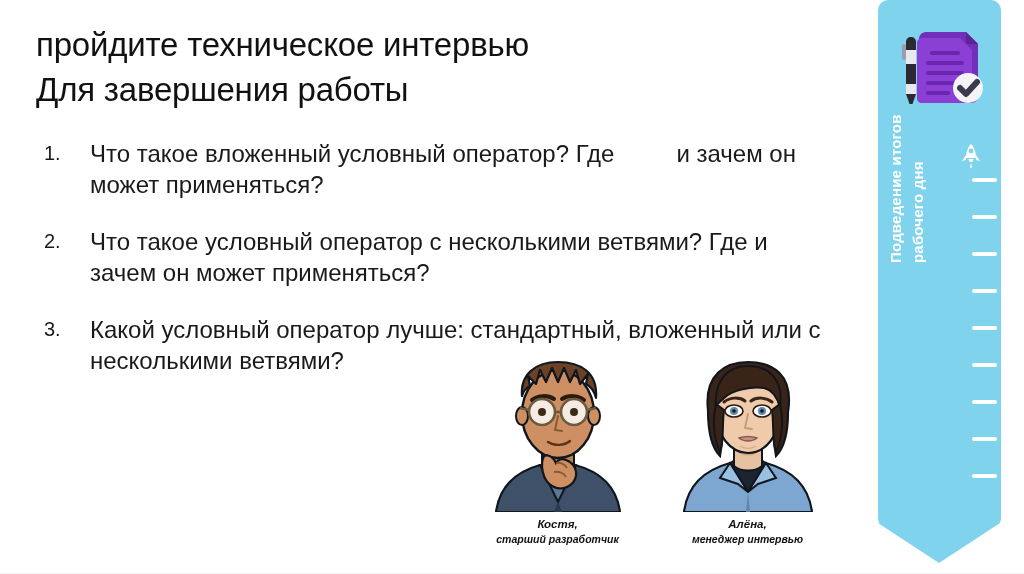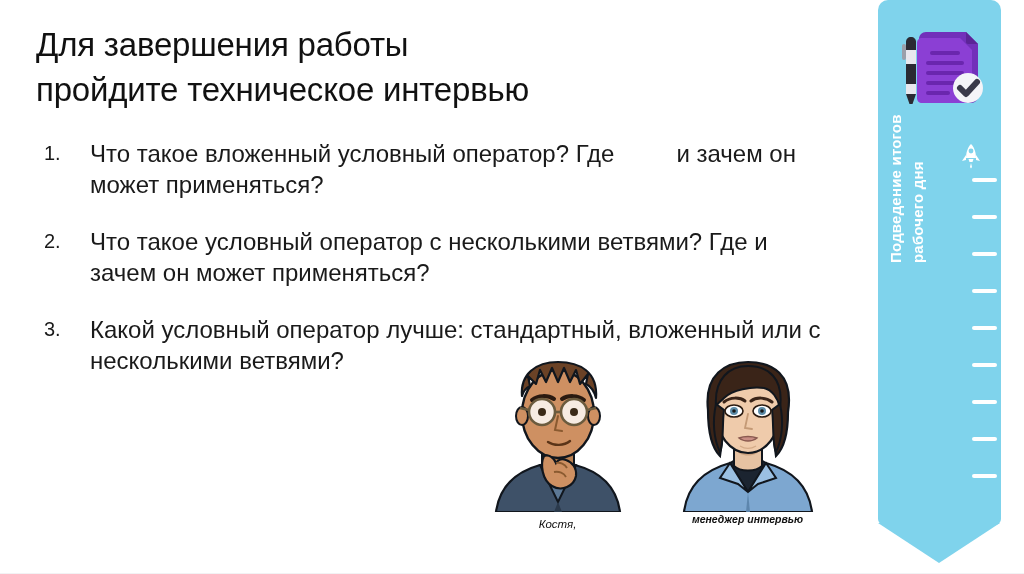--- a/index.html
+++ b/index.html
@@ -56,21 +56,21 @@
   
   #people { position:absolute; left:470px; top:352px; width:390px; height:210px; }
   .person { position:absolute; width:175px; text-align:center; }
   .person.kostya { left:0; }
   .person.alena  { left:190px; }
   .avatar-wrap {
     position:relative; width:175px; height:160px;
     margin:0 auto;
   }
   .caption-name {
-    font-size:11.5px; font-style:italic; font-weight:normal;
+    font-size:11.5px; font-style:italic; font-weight:bold;
     color:#111; line-height:16px; margin-top:4px;
   }
   .caption-role {
     font-size:10.5px; font-style:italic; font-weight:bold;
     color:#111; line-height:15px;
   }
 
   
   #sidebar {
     position:absolute;
@@ -113,22 +113,22 @@
   }
   #vline1 { left:26px;  bottom:262px; }
   #vline2 { left:48px;  bottom:262px; }
 </style>
 </head>
 <body>
 
 <div id="slide">
 
   <div id="title-block">
+    <div class="title-line">пройдите техническое интервью</div>
     <div class="title-line">Для завершения работы</div>
-    <div class="title-line">пройдите техническое интервью</div>
   </div>
 
   <div id="question-list">
 
     <div class="q-item">
       <div class="q-num">1.</div>
       <div class="q-text">
         <span>Что такое вложенный условный оператор? Где</span><span class="q-gap"></span><span>и зачем он может применяться?</span>
       </div>
     </div>
@@ -185,20 +185,21 @@
           <path d="M78 90 C84 94 94 94 100 89" stroke="#5a3418" stroke-width="2.4" fill="none" stroke-linecap="round"></path>
 
           <path d="M74 104 C70 112 72 128 82 134 C92 140 104 134 106 124
                    C107 116 102 110 96 108 C92 106 88 108 86 111
                    C84 106 79 102 74 104 Z" fill="#CE9062" stroke="#11161d" stroke-width="2.2"></path>
           <path d="M86 111 C90 110 95 112 97 116" stroke="#8a5a30" stroke-width="1.8" fill="none"></path>
           <path d="M84 120 C89 119 94 121 96 125" stroke="#8a5a30" stroke-width="1.8" fill="none"></path>
         </svg>
       </div>
       <div class="caption-name">Костя,</div>
+      <div class="caption-role">старший разработчик</div>
     </div>
 
     <div class="person alena">
       <div class="avatar-wrap">
         <svg width="175" height="160" viewBox="0 0 175 160">
 
           <path d="M24 160 C28 128 52 116 70 111 L106 111 C124 116 148 128 152 160 Z" fill="#7DA7D0" stroke="#11161d" stroke-width="2.2"></path>
 
           <path d="M70 111 L88 140 L106 111 L98 106 L78 106 Z" fill="#1b2430" stroke="#11161d" stroke-width="1.6"></path>
           <path d="M70 111 L60 126 L78 132 L88 140 Z" fill="#9BC0E2" stroke="#11161d" stroke-width="2"></path>
@@ -229,20 +230,21 @@
           <circle cx="74" cy="59" r="1.8" fill="#1a1a1a"></circle>
           <circle cx="102" cy="59" r="1.8" fill="#1a1a1a"></circle>
 
           <path d="M88 62 L85 76 L92 77" stroke="#c49a76" stroke-width="1.8" fill="none" stroke-linecap="round"></path>
 
           <path d="M79 86 C84 90 92 90 97 86 C92 84 84 84 79 86 Z" fill="#C98D84" stroke="#8a5a50" stroke-width="1.4"></path>
 
           <path d="M80 94 C85 97 91 97 96 94" stroke="#d4ab88" stroke-width="1.4" fill="none"></path>
         </svg>
       </div>
+      <div class="caption-name">Алёна,</div>
       <div class="caption-role">менеджер интервью</div>
     </div>
 
   </div>
 
   <div id="sidebar">
 
     <svg id="doc-icon" viewBox="0 0 96 96">
 
       <path d="M34 14 L74 14 L86 26 L86 78 C86 82 83 85 79 85 L34 85

